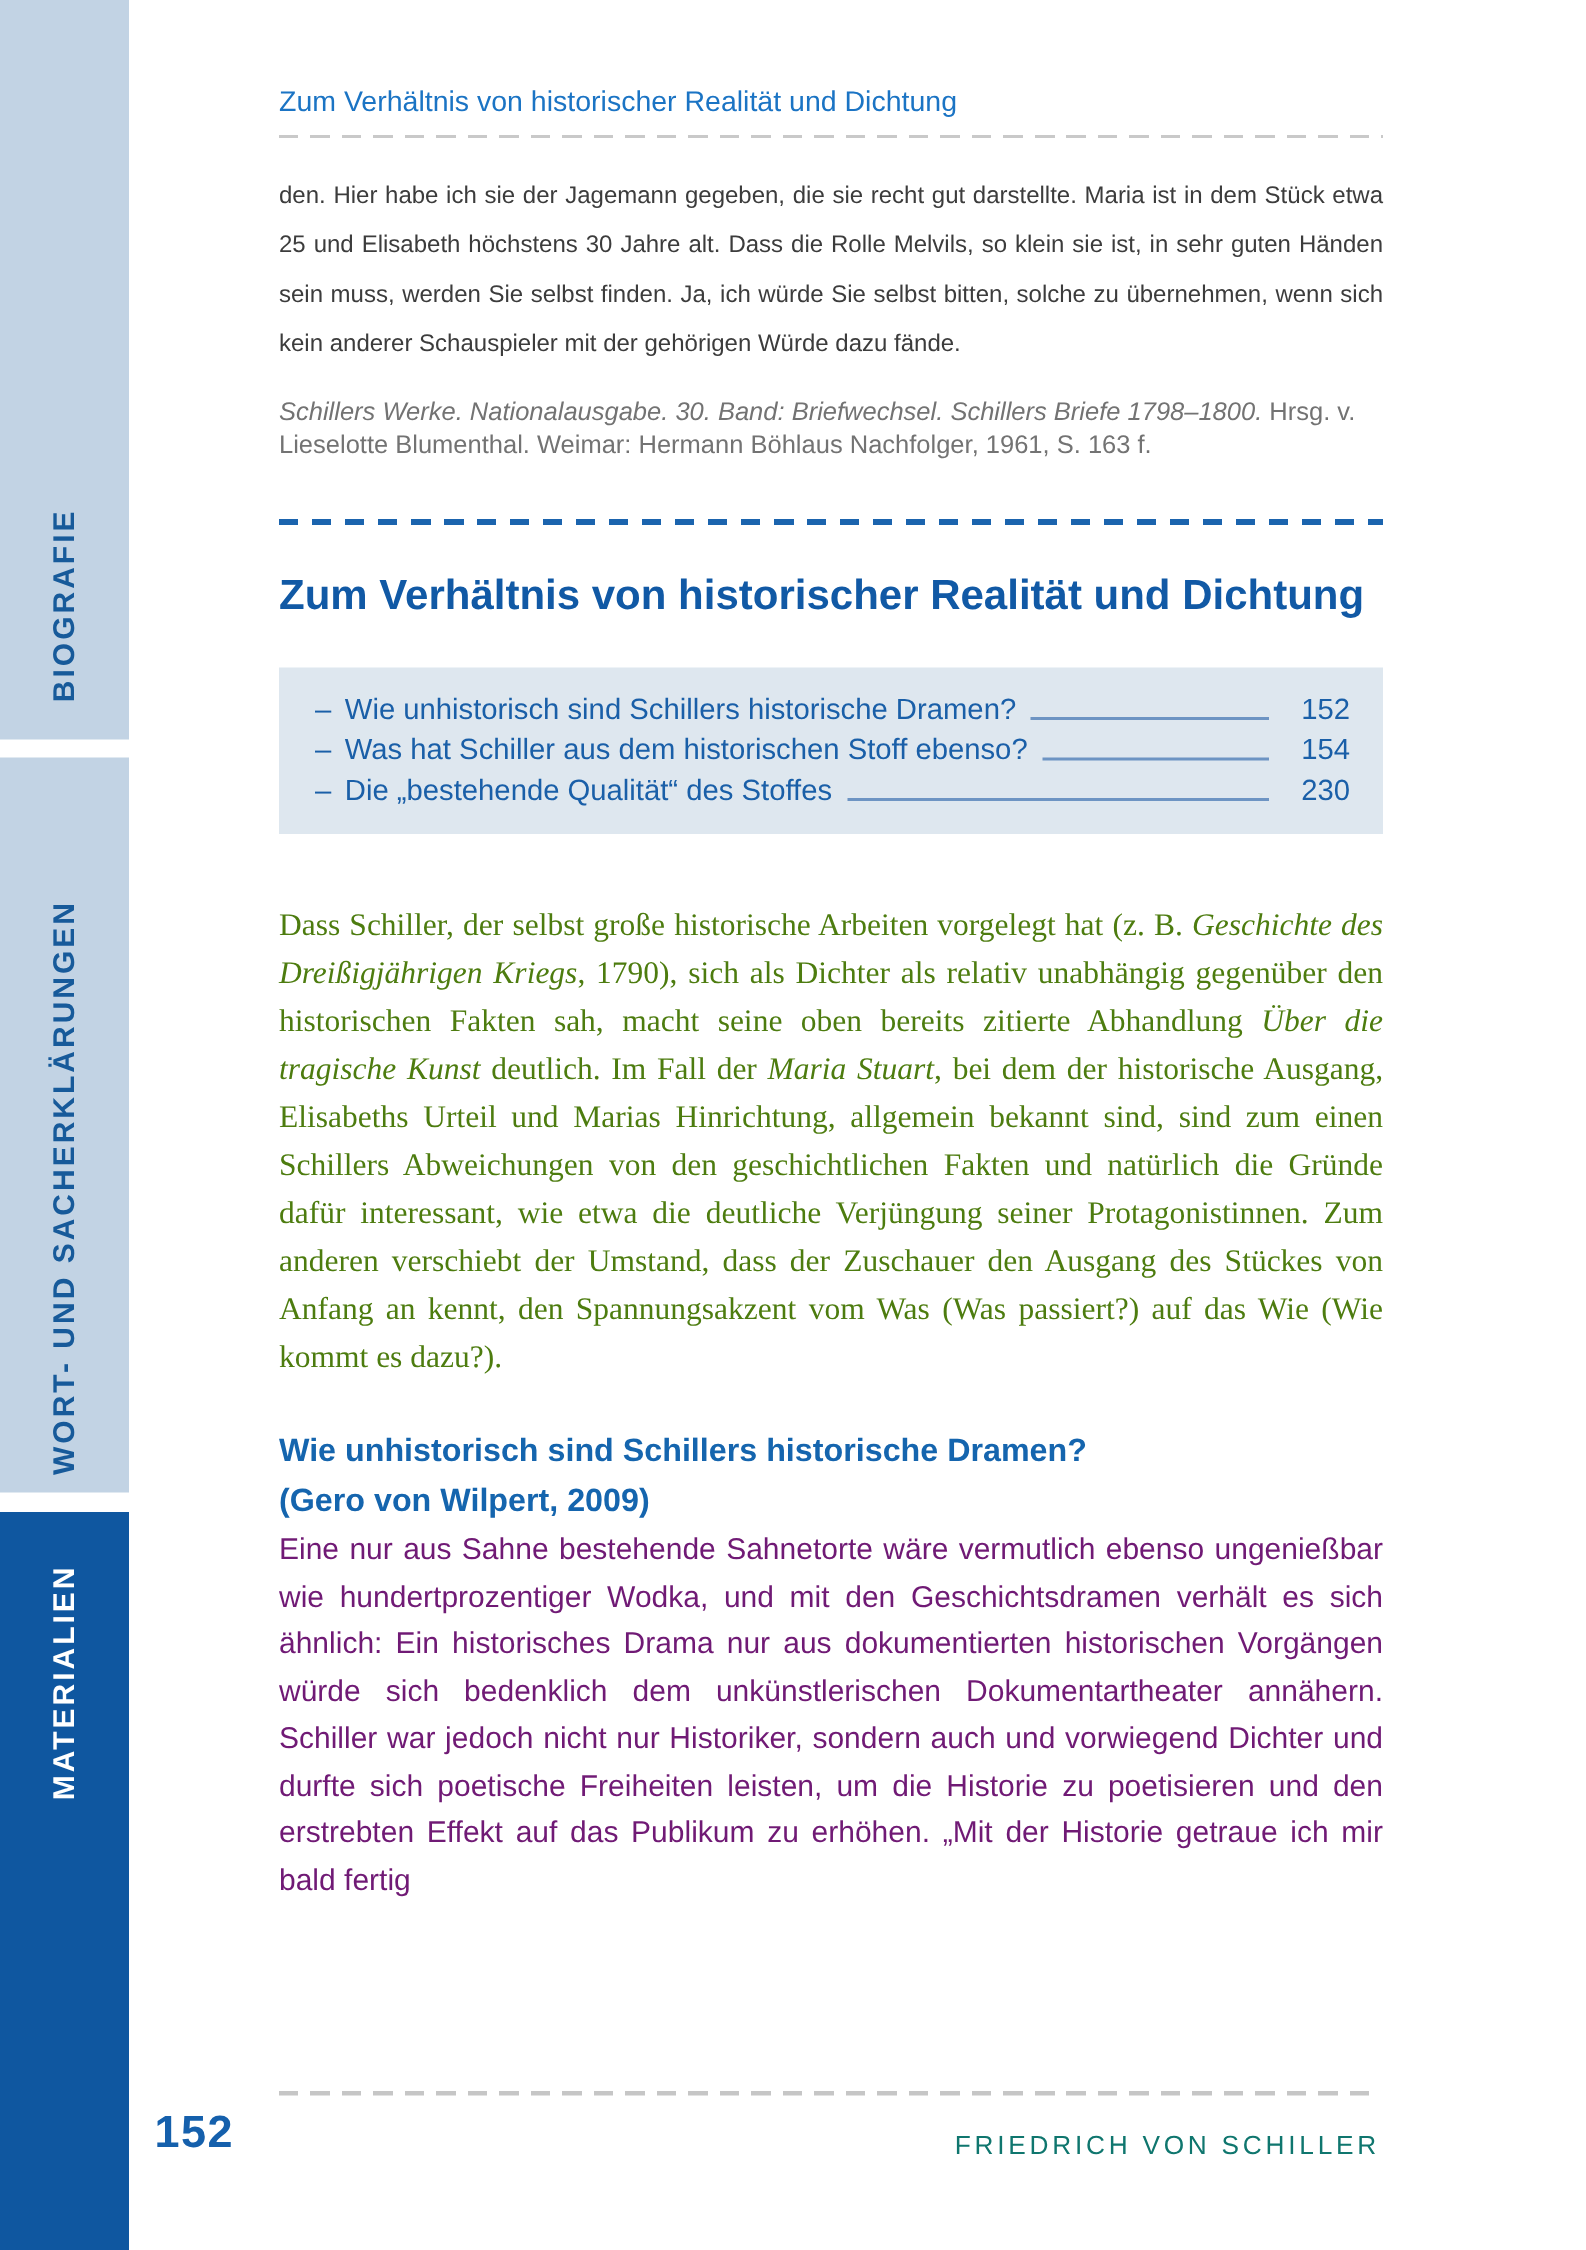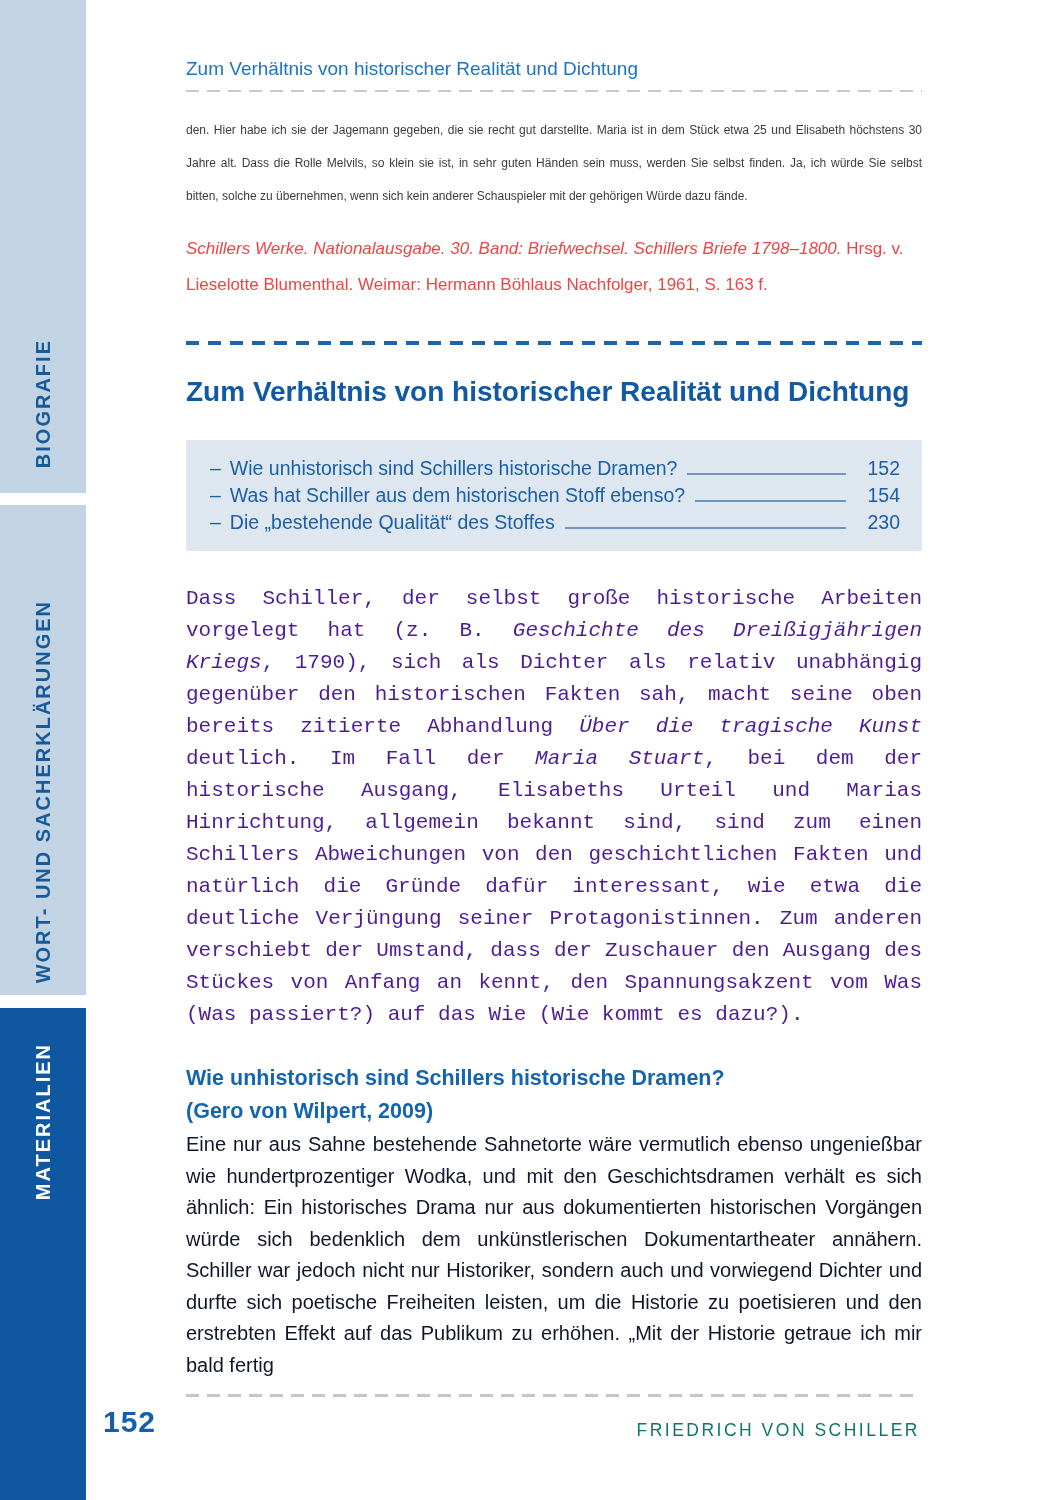--- a/index.html
+++ b/index.html
@@ -30,53 +30,53 @@
 
   
   .content { position:absolute; left:186px; width:736px; top:0; }
 
   .running-head { margin-top:57px; font-size:19px; line-height:24px; color:#1b74c4; }
   .rule-gray {
     height:2px; margin-top:9px;
     background:repeating-linear-gradient(90deg,#c9c9c9 0 13px,transparent 13px 21px);
   }
   .quote {
-    margin-top:22px; font-size:12px; line-height:33px;
+    margin-top:22px; font-size:16px; line-height:33px;
     color:#3c3c3c; text-align:justify;
   }
-  .citation { margin-top:18px; font-size:17px; line-height:36px; color:#ef4444; }
+  .citation { margin-top:18px; font-size:17px; line-height:22px; color:#737373; }
   .it { font-style:italic; }
   .rule-blue {
     height:4px; margin-top:38px;
     background:repeating-linear-gradient(90deg,#1b64ae 0 13px,transparent 13px 22px);
   }
   h1.section-title {
     margin:30px 0 0; font-size:28px; line-height:34px;
     color:#1159a5; font-weight:bold;
   }
   .toc-box { margin-top:31px; background:#dee7ef; padding:15px 22px 15px 24px; }
   .toc-row {
     display:flex; align-items:center;
     font-size:19.5px; line-height:27px; color:#1a5fa8;
   }
   .toc-dash { margin-right:9px; }
   .toc-leader { flex:1; border-bottom:2px solid #6d94c3; margin:10px 14px 0 10px; height:0; }
   .toc-page { width:40px; text-align:right; }
 
   .commentary {
-    margin-top:32px; font-family:Liberation Mono, monospace;
-    font-size:21px; line-height:32px; color:#4c1d95; text-align:justify;
+    margin-top:44px; font-family:Liberation Serif, serif;
+    font-size:21px; line-height:32px; color:#4d7c0f; text-align:justify;
   }
   h2.material-heading {
     margin:31px 0 0; font-size:21.5px; line-height:33px;
     color:#1565ae; font-weight:bold;
   }
   .material-text {
     margin-top:1px; font-size:20px; line-height:31.5px;
-    color:#0f172a; text-align:justify;
+    color:#701a75; text-align:justify;
   }
 
   
   .footer-rule {
     position:absolute; left:186px; width:734px; top:1394px; height:3px;
     background:repeating-linear-gradient(90deg,#c6c6c6 0 13px,transparent 13px 21px);
   }
   .footer-page {
     position:absolute; left:103px; top:1405px;
     font-size:30px; font-weight:bold; color:#1560ac; letter-spacing:1px;

